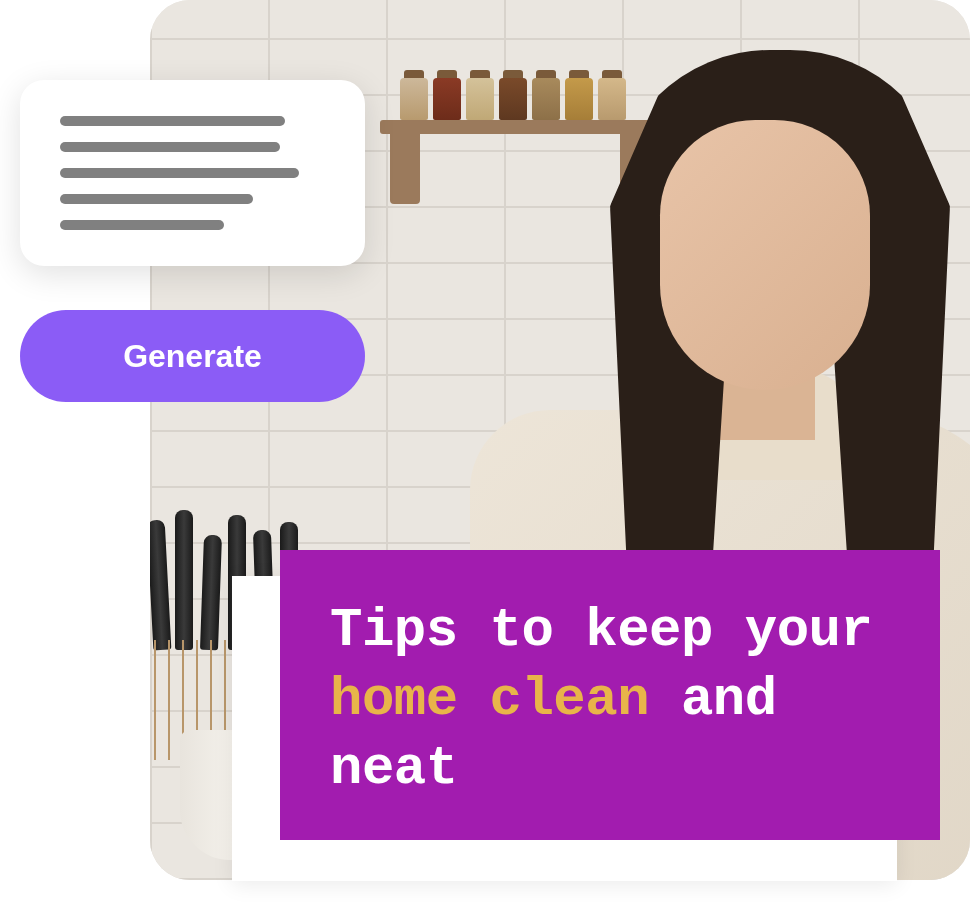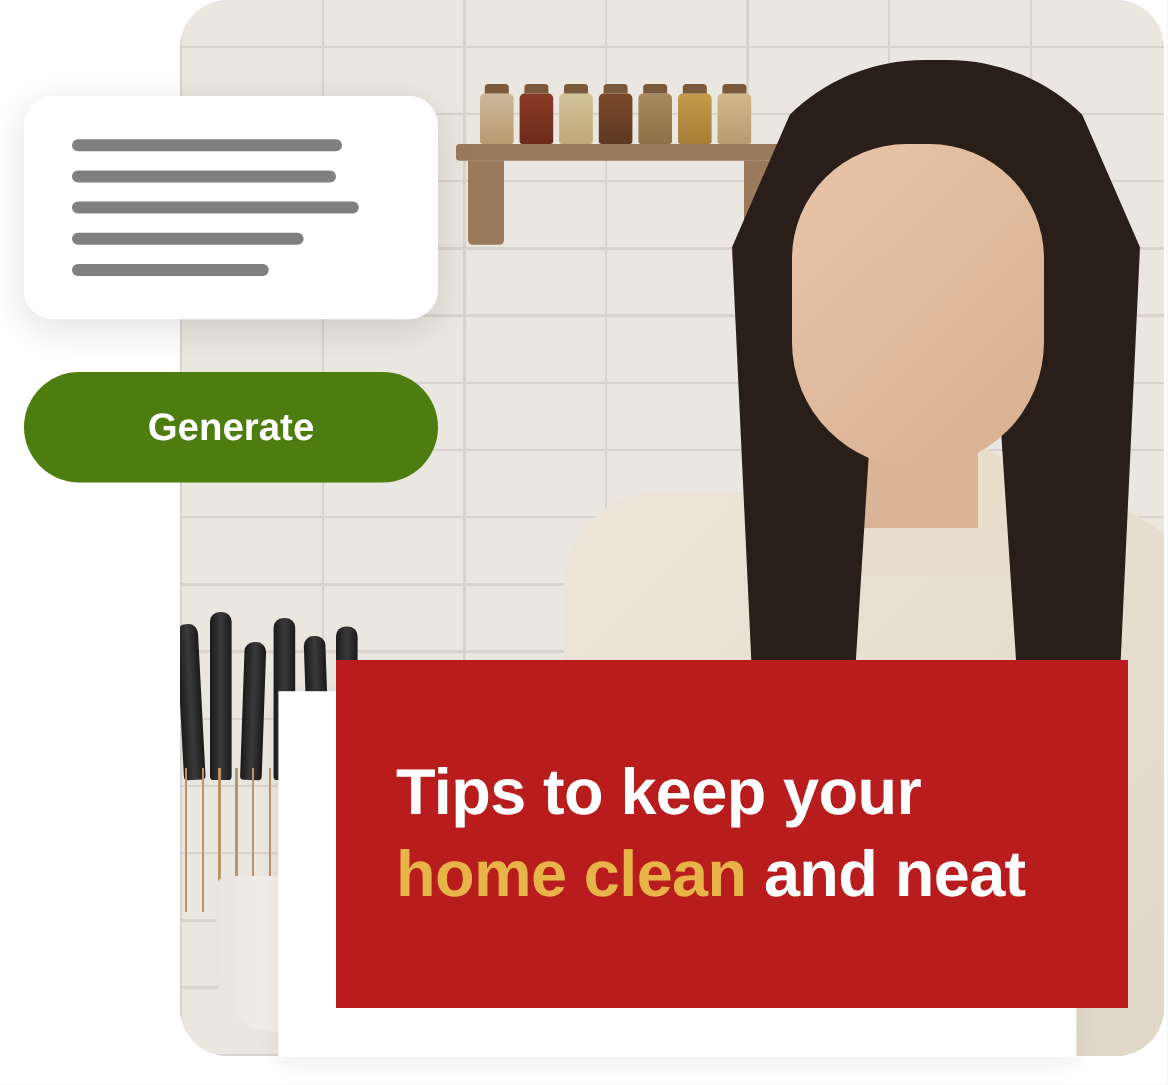--- a/index.html
+++ b/index.html
@@ -218,21 +218,21 @@
     .line.w3 { width: 90%; }
     .line.w4 { width: 73%; }
     .line.w5 { width: 62%; }
     
     .generate-btn {
       position: absolute;
       top: 310px;
       left: 20px;
       width: 345px;
       height: 92px;
-      background: #4d7c0f;
+      background: #8b5cf6;
       border: none;
       border-radius: 999px;
       color: #fff;
       font-size: 32px;
       font-weight: 600;
       cursor: pointer;
       font-family: inherit;
     }
     
     .caption-shadow {
@@ -243,24 +243,24 @@
       height: 305px;
       background: #fff;
       box-shadow: 0 4px 20px rgba(0,0,0,0.08);
     }
     .caption-panel {
       position: absolute;
       left: 280px;
       top: 550px;
       width: 660px;
       height: 290px;
-      background: #b91c1c;
+      background: #a21caf;
       padding: 46px 50px;
       display: flex;
-      align-items: center;
+      font-family: Liberation Mono, monospace;
     }
     .caption-text {
       font-size: 54px;
       font-weight: 700;
       line-height: 1.28;
       color: #fff;
       letter-spacing: -0.5px;
     }
     .highlight {
       color: #e8b44a;

